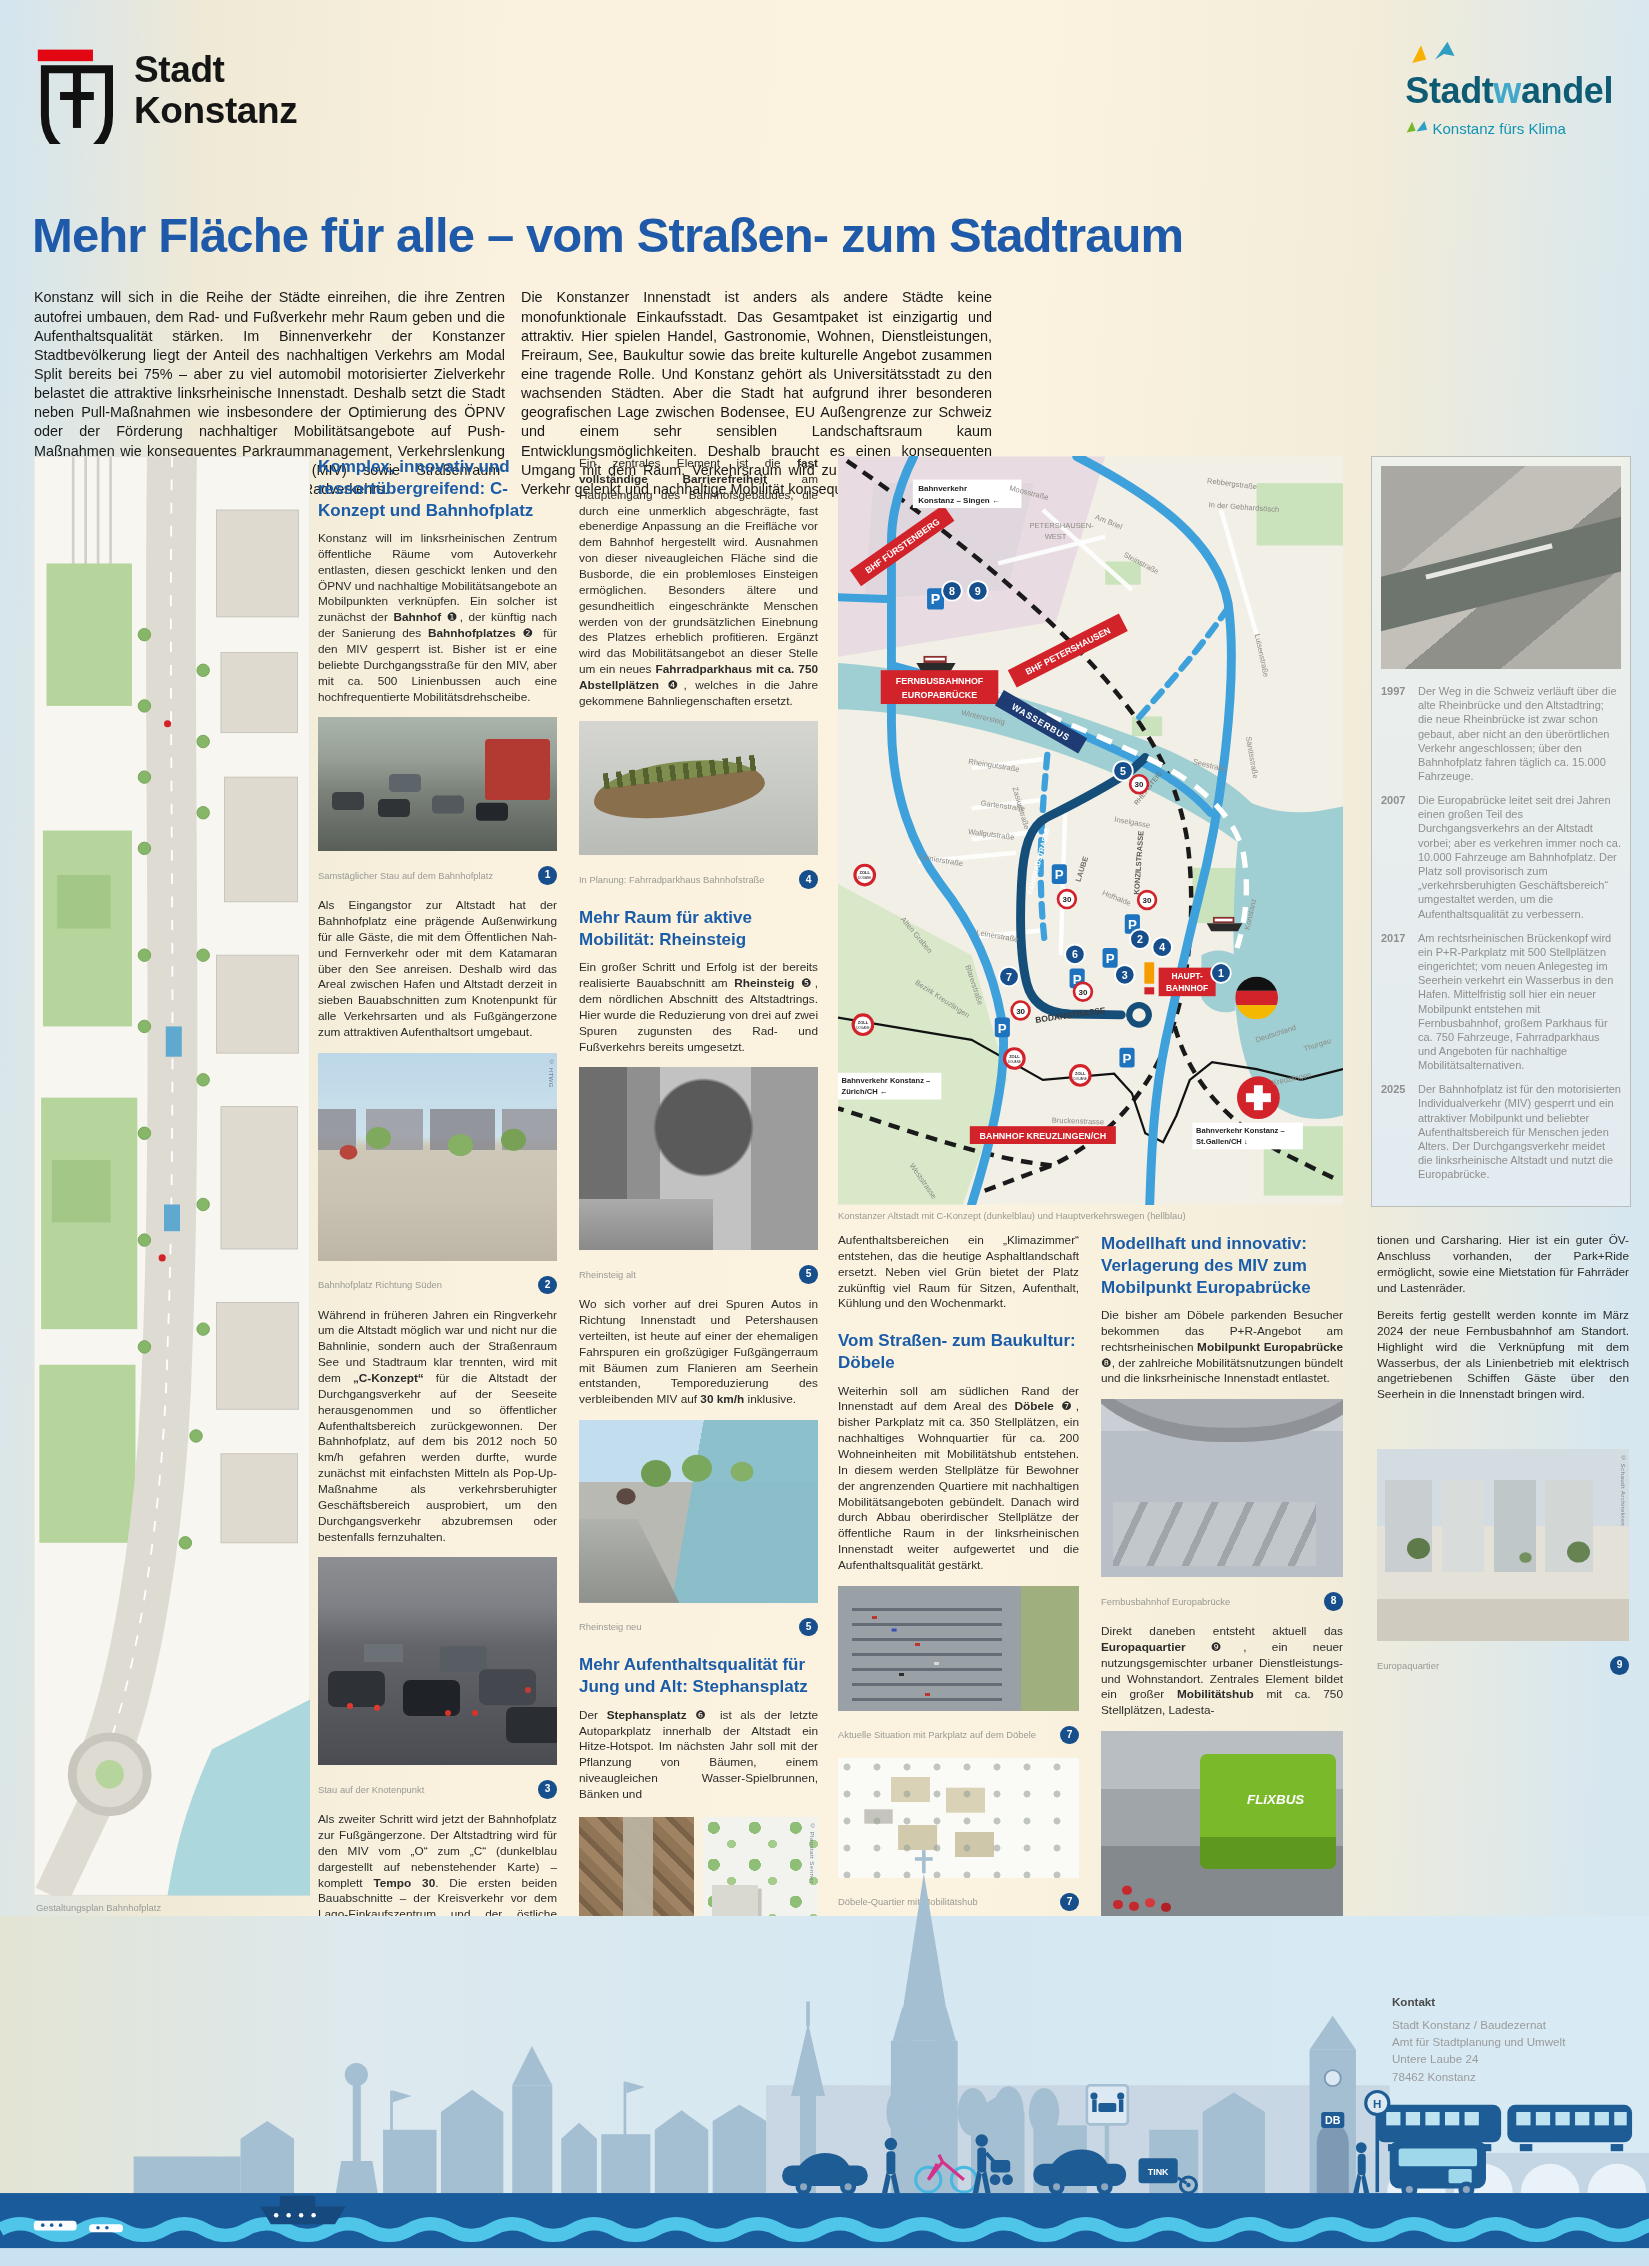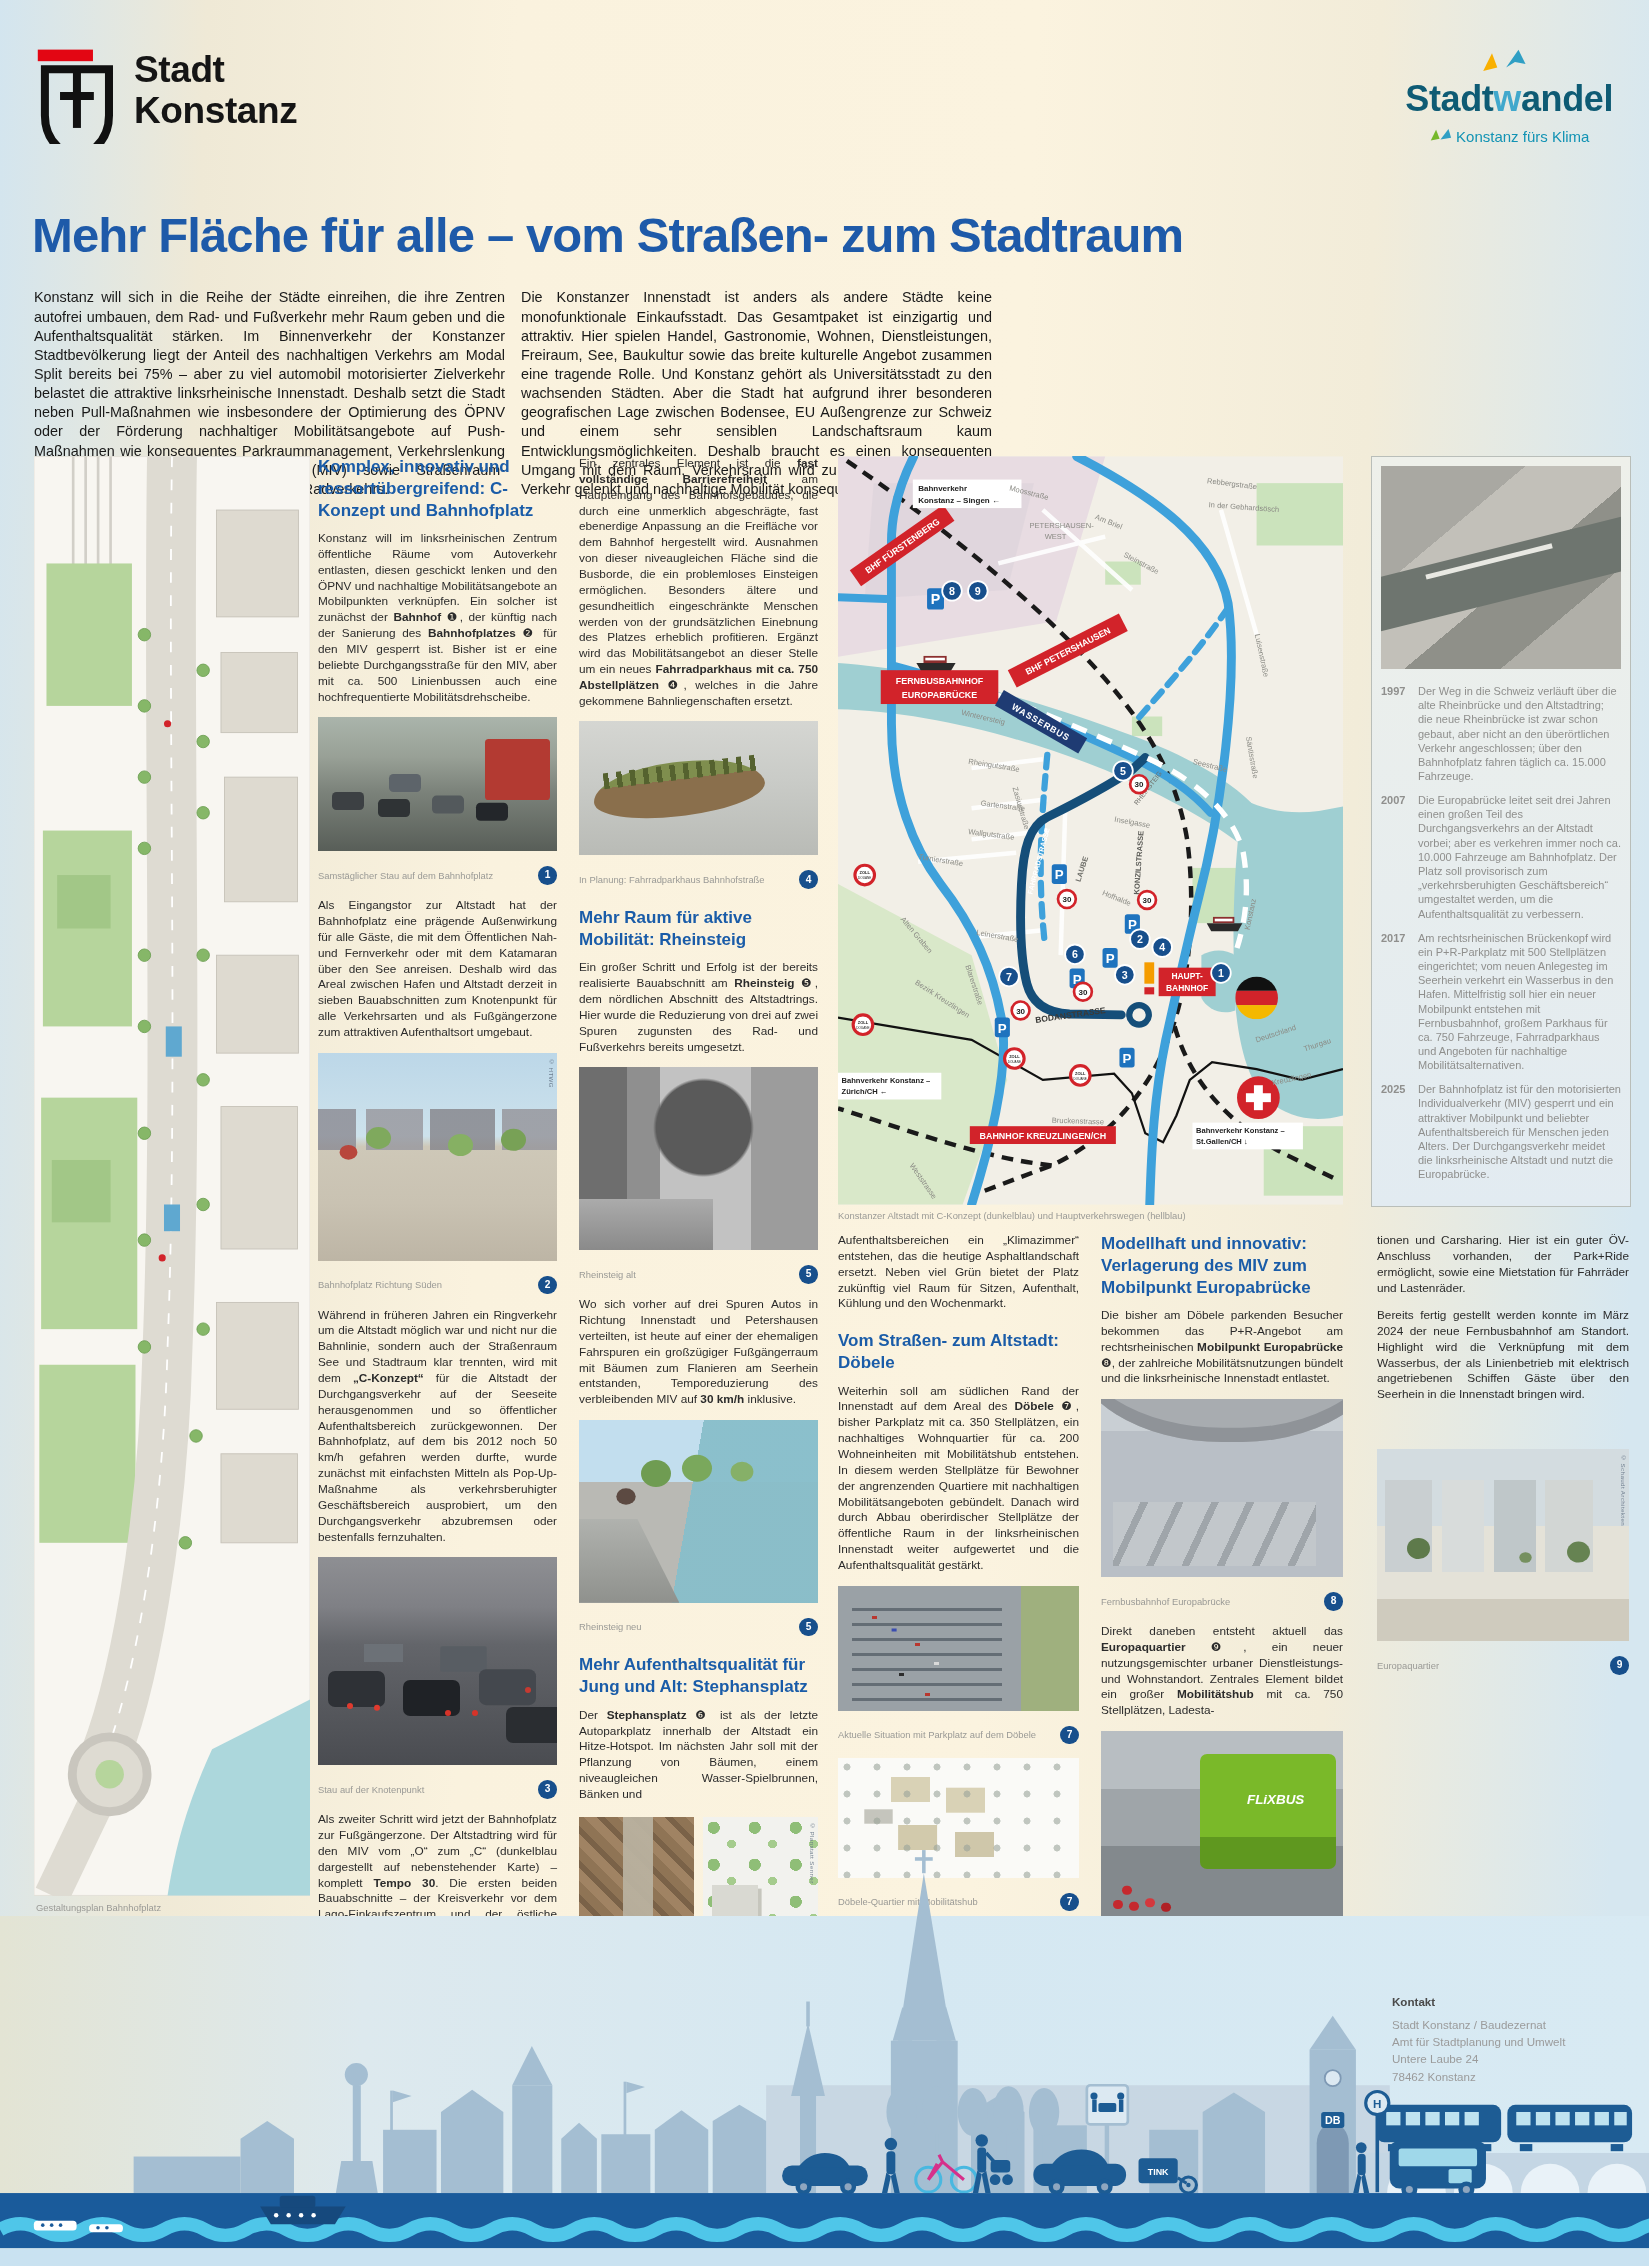--- a/index.html
+++ b/index.html
@@ -3,21 +3,21 @@
 <meta charset="utf-8">
 <style>
   html,body{margin:0;padding:0;background:#e8e8e8}
   #page{position:relative;width:1649px;height:2267px;overflow:hidden;
     font-family:"Liberation Sans",sans-serif;
     background:linear-gradient(92deg,#d3e5ef 0%,#efe9d6 12%,#faf2de 30%,#fbf3df 60%,#f2ecd9 80%,#d6e7f0 97%);}
   .abs{position:absolute}
 
   
   #logo-text{position:absolute;left:134px;top:50px;font-size:37px;font-weight:700;color:#151515;line-height:1.1;letter-spacing:-0.4px}
-  #brand{position:absolute;right:36px;top:48px;text-align:center}
+  #brand{position:absolute;right:36px;top:40px;text-align:left}
   #brand .word{font-size:36px;font-weight:700;color:#0e5b74;letter-spacing:-0.4px;line-height:1}
   #brand .word .w{color:#41a8cc}
   #brand .sub{font-size:15px;color:#1293b4;margin-top:11px}
 
   
   #title{position:absolute;left:32px;top:207px;width:1595px;font-size:49px;font-weight:700;color:#1e5aa9;letter-spacing:-0.9px}
   .intro{position:absolute;top:274px;width:471px;font-size:14.4px;line-height:1.33;text-align:justify;color:#191919}
   #intro-left{left:34px}
   #intro-right{left:521px}
 
@@ -564,21 +564,21 @@
             <circle r="11" fill="#174f8c" stroke="#fff" stroke-width="2"></circle>
             <text y="4.5" fill="#fff">9</text>
           </g>
       </g>
     </svg>
   </div>
   <div id="map-cap" class="cap-sm">Konstanzer Altstadt mit C-Konzept (dunkelblau) und Hauptverkehrswegen (hellblau)</div>
 
   <div class="col" id="colD">
     <p>Aufenthaltsbereichen ein „Klimazimmer“ entstehen, das die heutige Asphaltlandschaft ersetzt. Neben viel Grün bietet der Platz zukünftig viel Raum für Sitzen, Aufenthalt, Kühlung und den Wochenmarkt.</p>
-    <h3>Vom Straßen- zum Altstadt: Döbele</h3>
+    <h3>Vom Straßen- zum Baukultur: Döbele</h3>
     <p>Weiterhin soll am südlichen Rand der Innenstadt auf dem Areal des <b>Döbele</b> ❼, bisher Parkplatz mit ca. 350 Stellplätzen, ein nachhaltiges Wohnquartier für ca. 200 Wohneinheiten mit Mobilitätshub entstehen. In diesem werden Stellplätze für Bewohner der angrenzenden Quartiere mit nachhaltigen Mobilitätsangeboten gebündelt. Danach wird durch Abbau oberirdischer Stellplätze der öffentliche Raum in der linksrheinischen Innenstadt weiter aufgewertet und die Aufenthaltsqualität gestärkt.</p>
     <figure class="fig">
       <div class="ph s-doeb"></div>
       <figcaption class="cap">
           <span>Aktuelle Situation mit Parkplatz auf dem Döbele</span>
           <span class="badge">7</span>
         </figcaption>
     </figure>
     <figure class="fig">
       <div class="ph s-plan2"></div>

